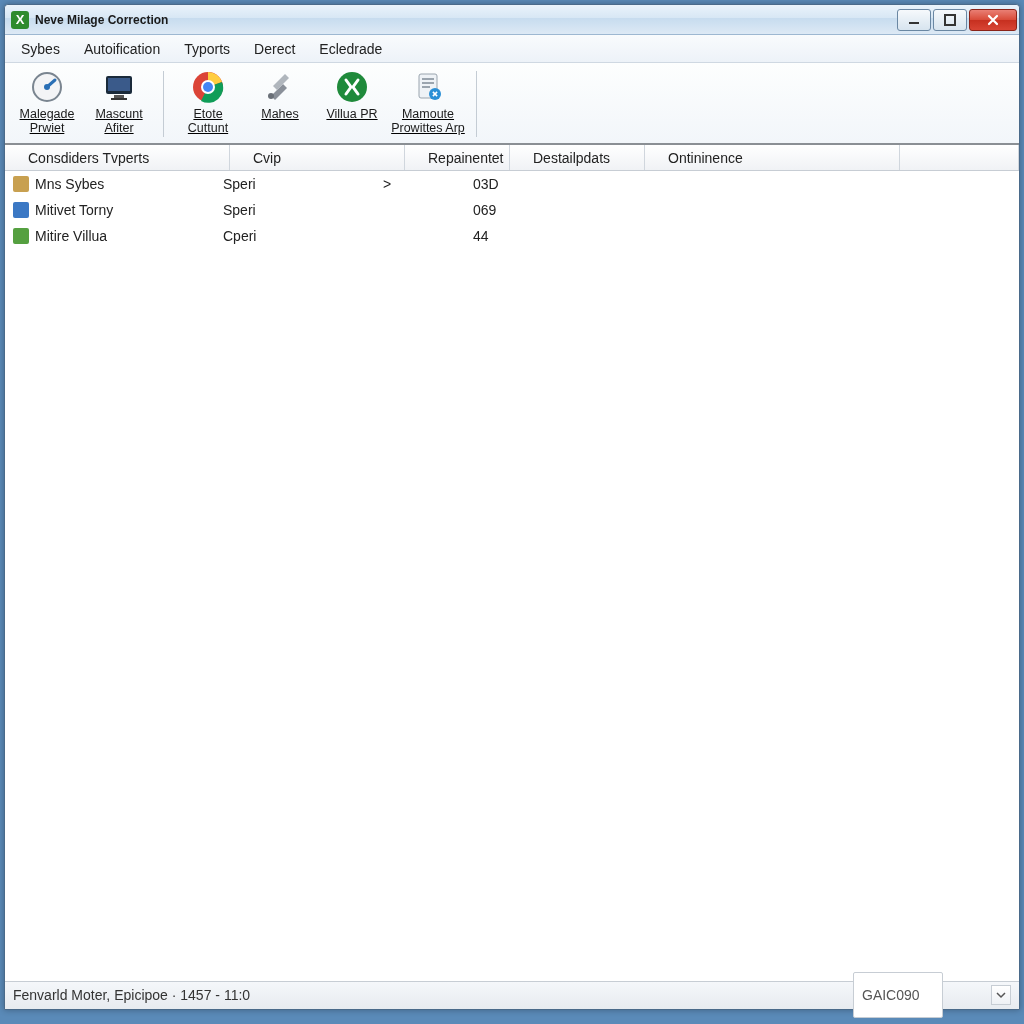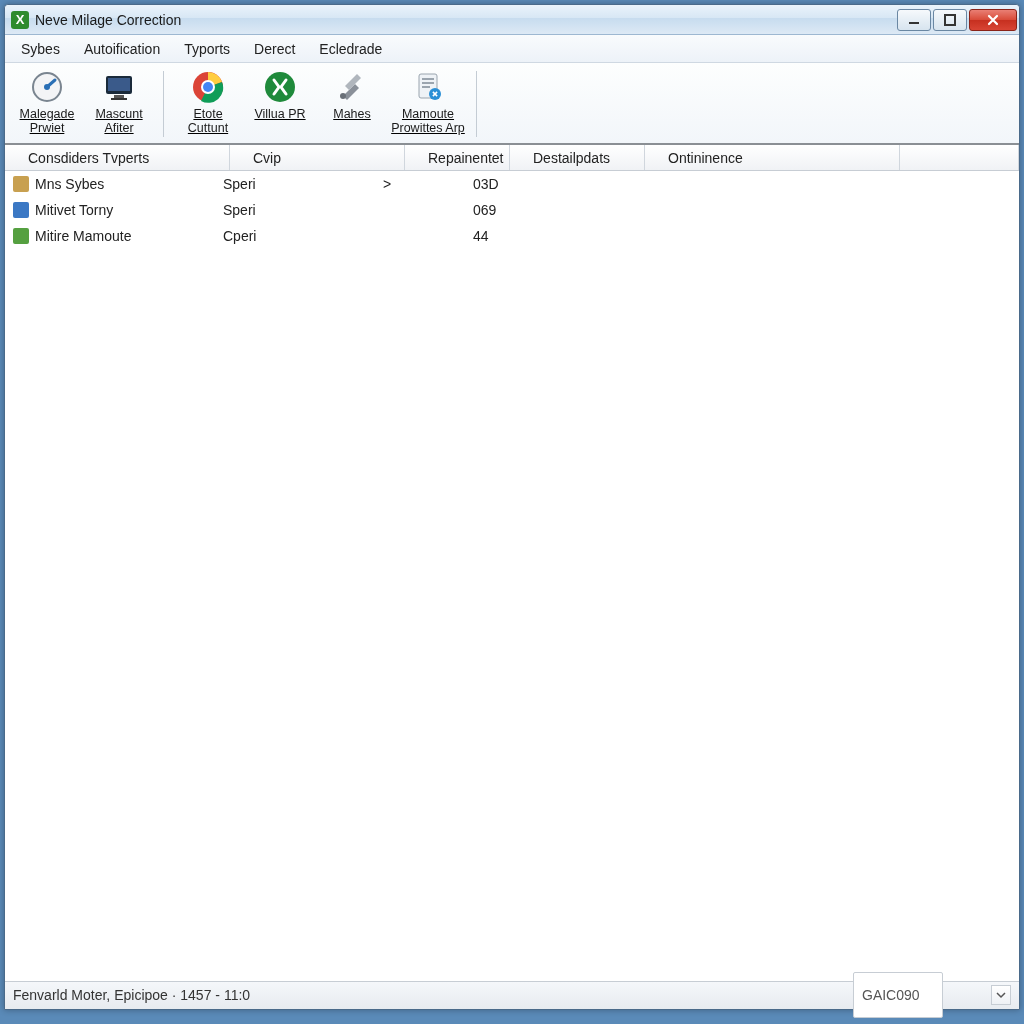--- a/index.html
+++ b/index.html
@@ -33,21 +33,21 @@
     border-radius: 4px 4px 0 0;
   }
   .titlebar .app-icon {
     width: 18px; height: 18px;
     background: #2e8b2e;
     border-radius: 3px;
     display: flex; align-items: center; justify-content: center;
     color: #fff; font-weight: bold; font-size: 13px;
     margin-right: 6px;
   }
-  .titlebar .title { flex: 1; color: #1a1a1a; font-size: 14px; }
+  .titlebar .title { flex: 1; color: #1a1a1a; font-size: 12px; font-weight: bold; }
   .win-controls { display: flex; gap: 2px; }
   .win-btn {
     width: 34px; height: 22px;
     border: 1px solid #6a87a3;
     border-radius: 3px;
     background: linear-gradient(to bottom, #f6f9fc, #d7e4ef);
     display: flex; align-items: center; justify-content: center;
     cursor: pointer;
   }
   .win-btn.close {
@@ -251,35 +251,35 @@
               <path d="M31 12 A15 15 0 0 1 10 31 L17 17 Z" fill="#0f9d58"></path>
               <circle cx="17" cy="17" r="7" fill="#fff"></circle>
               <circle cx="17" cy="17" r="5" fill="#4285f4"></circle>
             </svg>
         </div>
         <div class="tool-label">Etote Cuttunt</div>
       </div>
       <div class="tool-btn">
         <div class="tool-icon">
           <svg width="34" height="34" viewBox="0 0 34 34">
-              <circle cx="17" cy="17" r="15" fill="#1f8a3b"></circle>
-              <path d="M11 10 L16 17 L11 24 M23 10 L18 17 L23 24" stroke="#fff" stroke-width="3" fill="none" stroke-linecap="round"></path>
-            </svg>
-        </div>
-        <div class="tool-label">Villua PR</div>
-      </div>
-      <div class="tool-btn">
-        <div class="tool-icon">
-          <svg width="34" height="34" viewBox="0 0 34 34">
               <path d="M8 26 L20 14 L24 18 L12 30 Z" fill="#8a9099"></path>
               <path d="M26 8 L14 20 L10 16 L22 4 Z" fill="#b0b6bd"></path>
               <circle cx="8" cy="26" r="3" fill="#6a7078"></circle>
             </svg>
         </div>
         <div class="tool-label">Mahes</div>
+      </div>
+      <div class="tool-btn">
+        <div class="tool-icon">
+          <svg width="34" height="34" viewBox="0 0 34 34">
+              <circle cx="17" cy="17" r="15" fill="#1f8a3b"></circle>
+              <path d="M11 10 L16 17 L11 24 M23 10 L18 17 L23 24" stroke="#fff" stroke-width="3" fill="none" stroke-linecap="round"></path>
+            </svg>
+        </div>
+        <div class="tool-label">Villua PR</div>
       </div>
       <div class="tool-btn" style="width:80px">
         <div class="tool-icon">
           <svg width="34" height="34" viewBox="0 0 34 34">
               <rect x="8" y="4" width="18" height="24" rx="2" fill="#eef2f6" stroke="#9aa4ae"></rect>
               <rect x="11" y="8" width="12" height="2" fill="#9aa4ae"></rect>
               <rect x="11" y="12" width="12" height="2" fill="#9aa4ae"></rect>
               <rect x="11" y="16" width="8" height="2" fill="#9aa4ae"></rect>
               <circle cx="24" cy="24" r="6" fill="#2a8fd6"></circle>
               <path d="M21 24 L27 24 M24 21 L24 27" stroke="#fff" stroke-width="1.5" transform="rotate(45 24 24)"></path>
@@ -333,21 +333,21 @@
       <div class="cell c3">
           <span>069</span>
         </div>
       <div class="cell c4">
           <span></span>
         </div>
     </div>
     <div class="row">
       <div class="cell c0">
         <div class="row-icon" style="background:#55a040"></div>
-        <span>Mitire Mamoute</span>
+        <span>Mitire Villua</span>
       </div>
       <div class="cell c1">
           <span>Cperi</span>
         </div>
       <div class="cell c2">
           <span></span>
         </div>
       <div class="cell c3">
           <span>44</span>
         </div>

